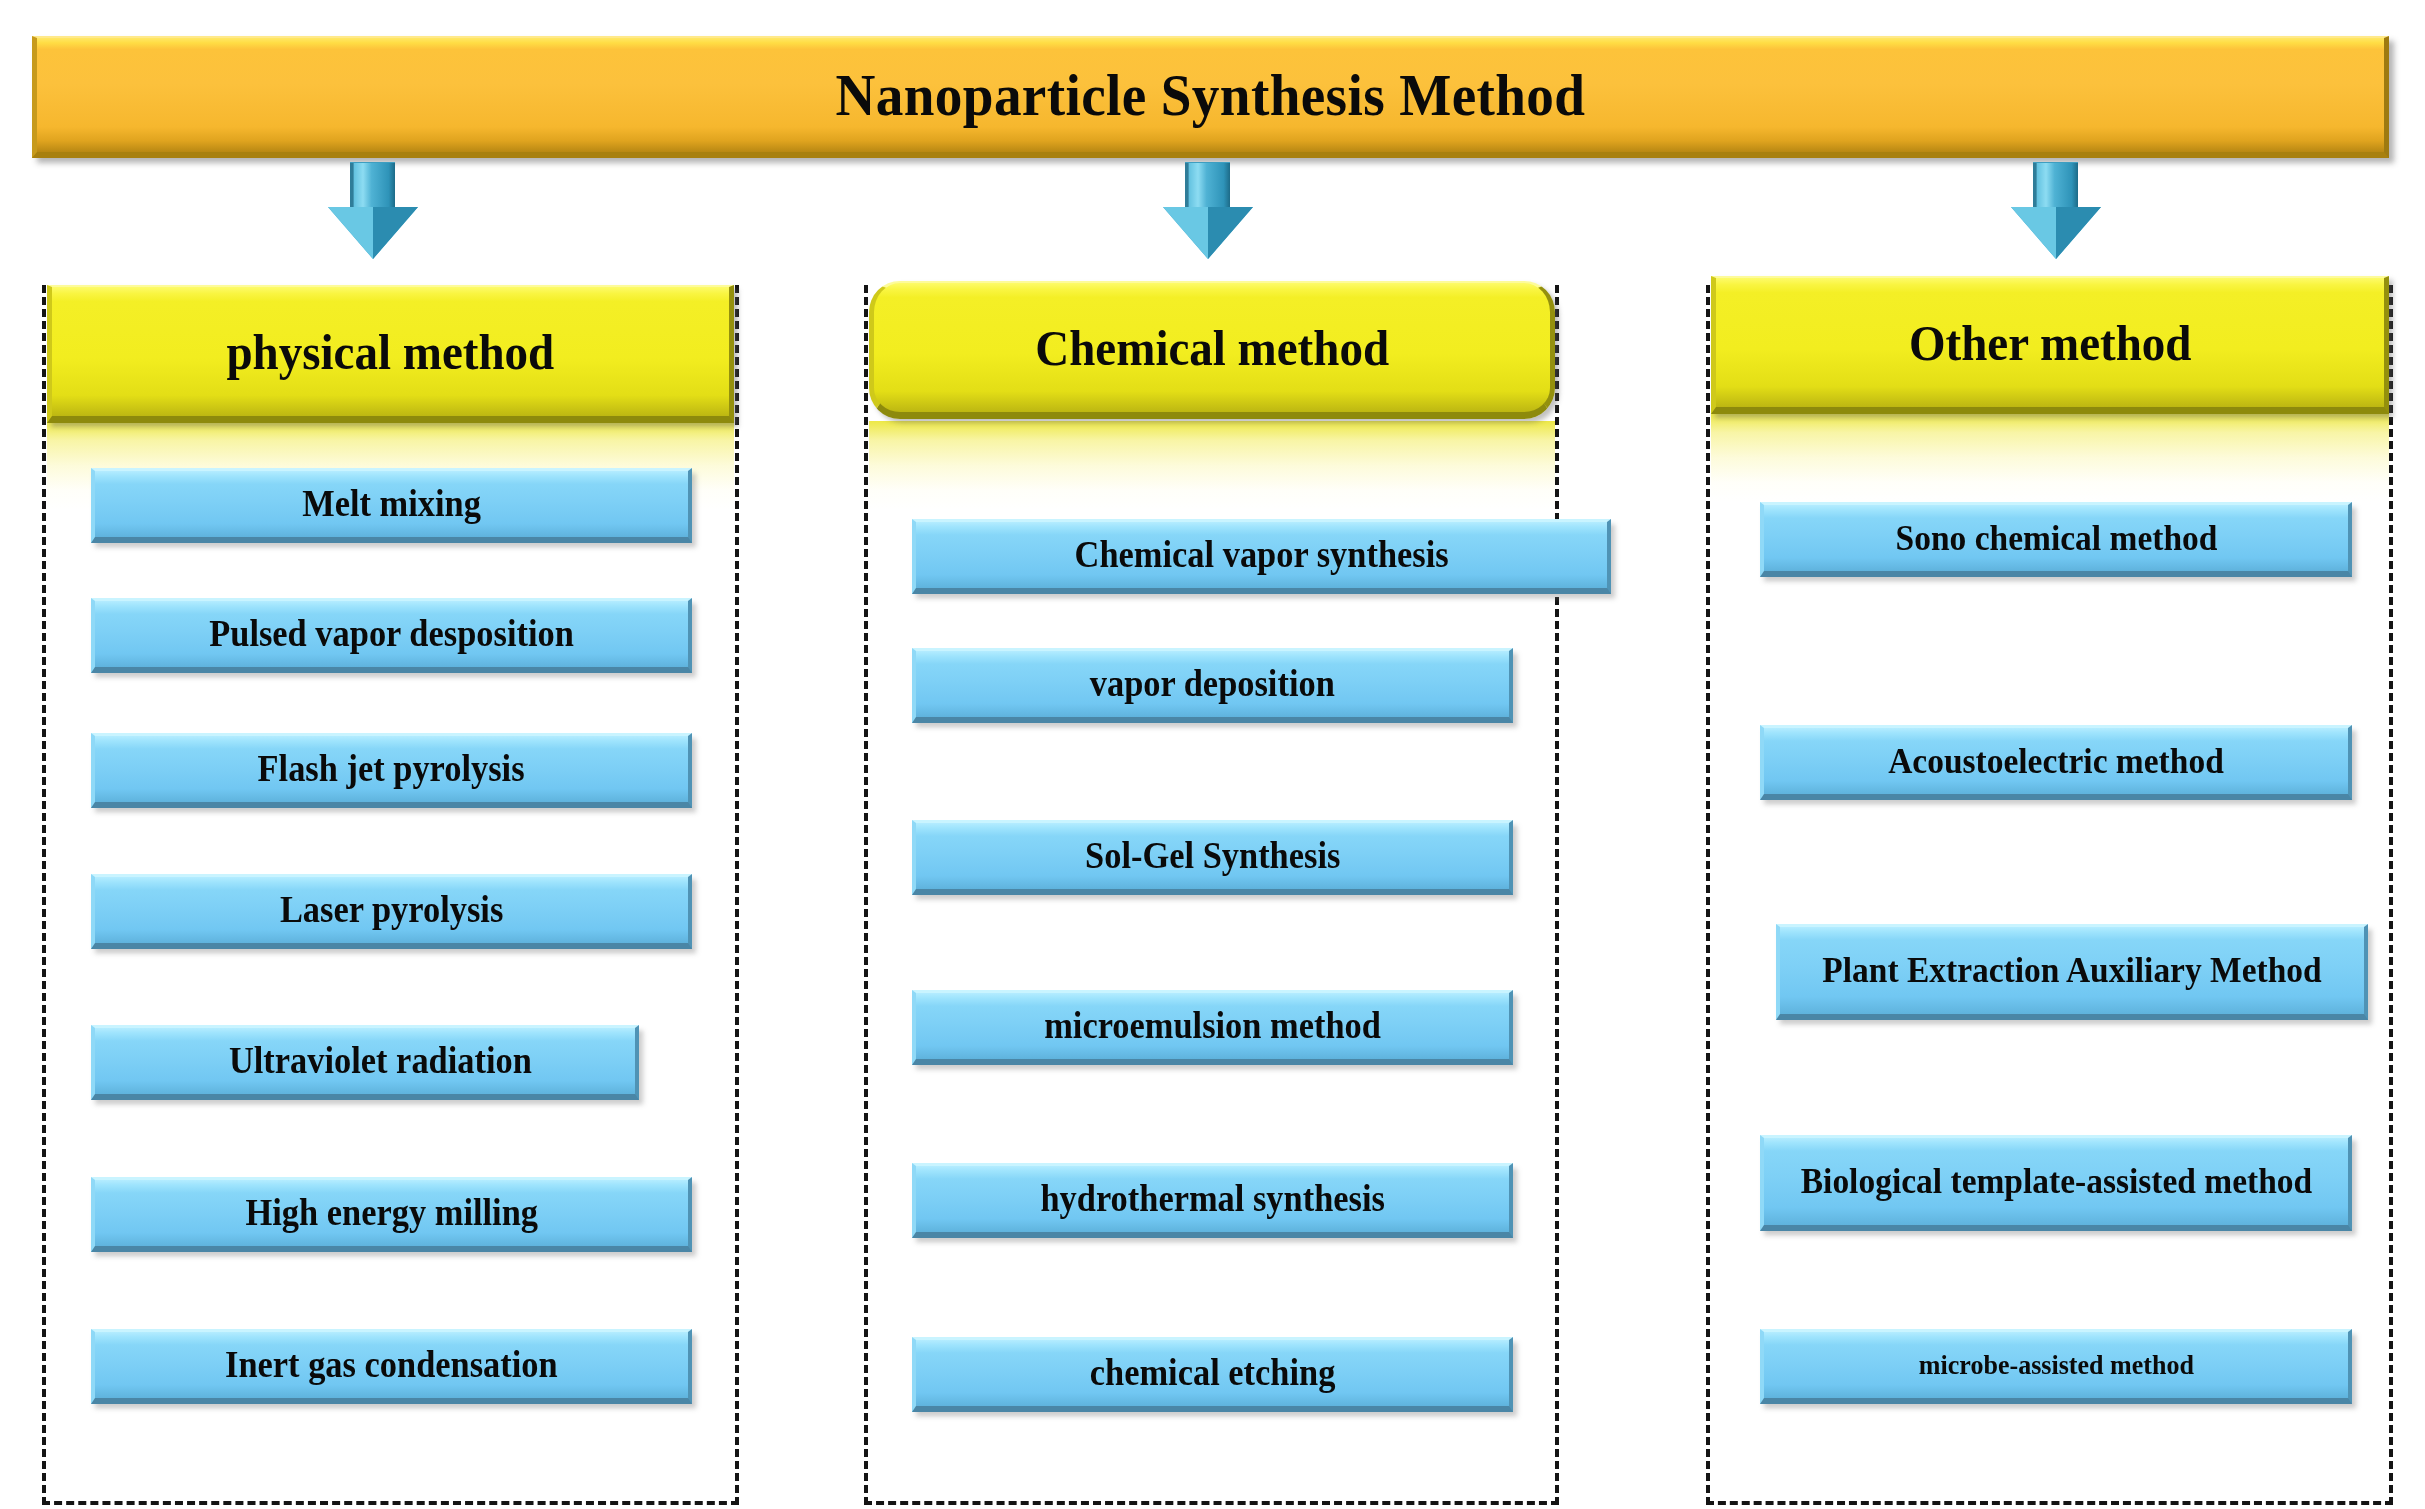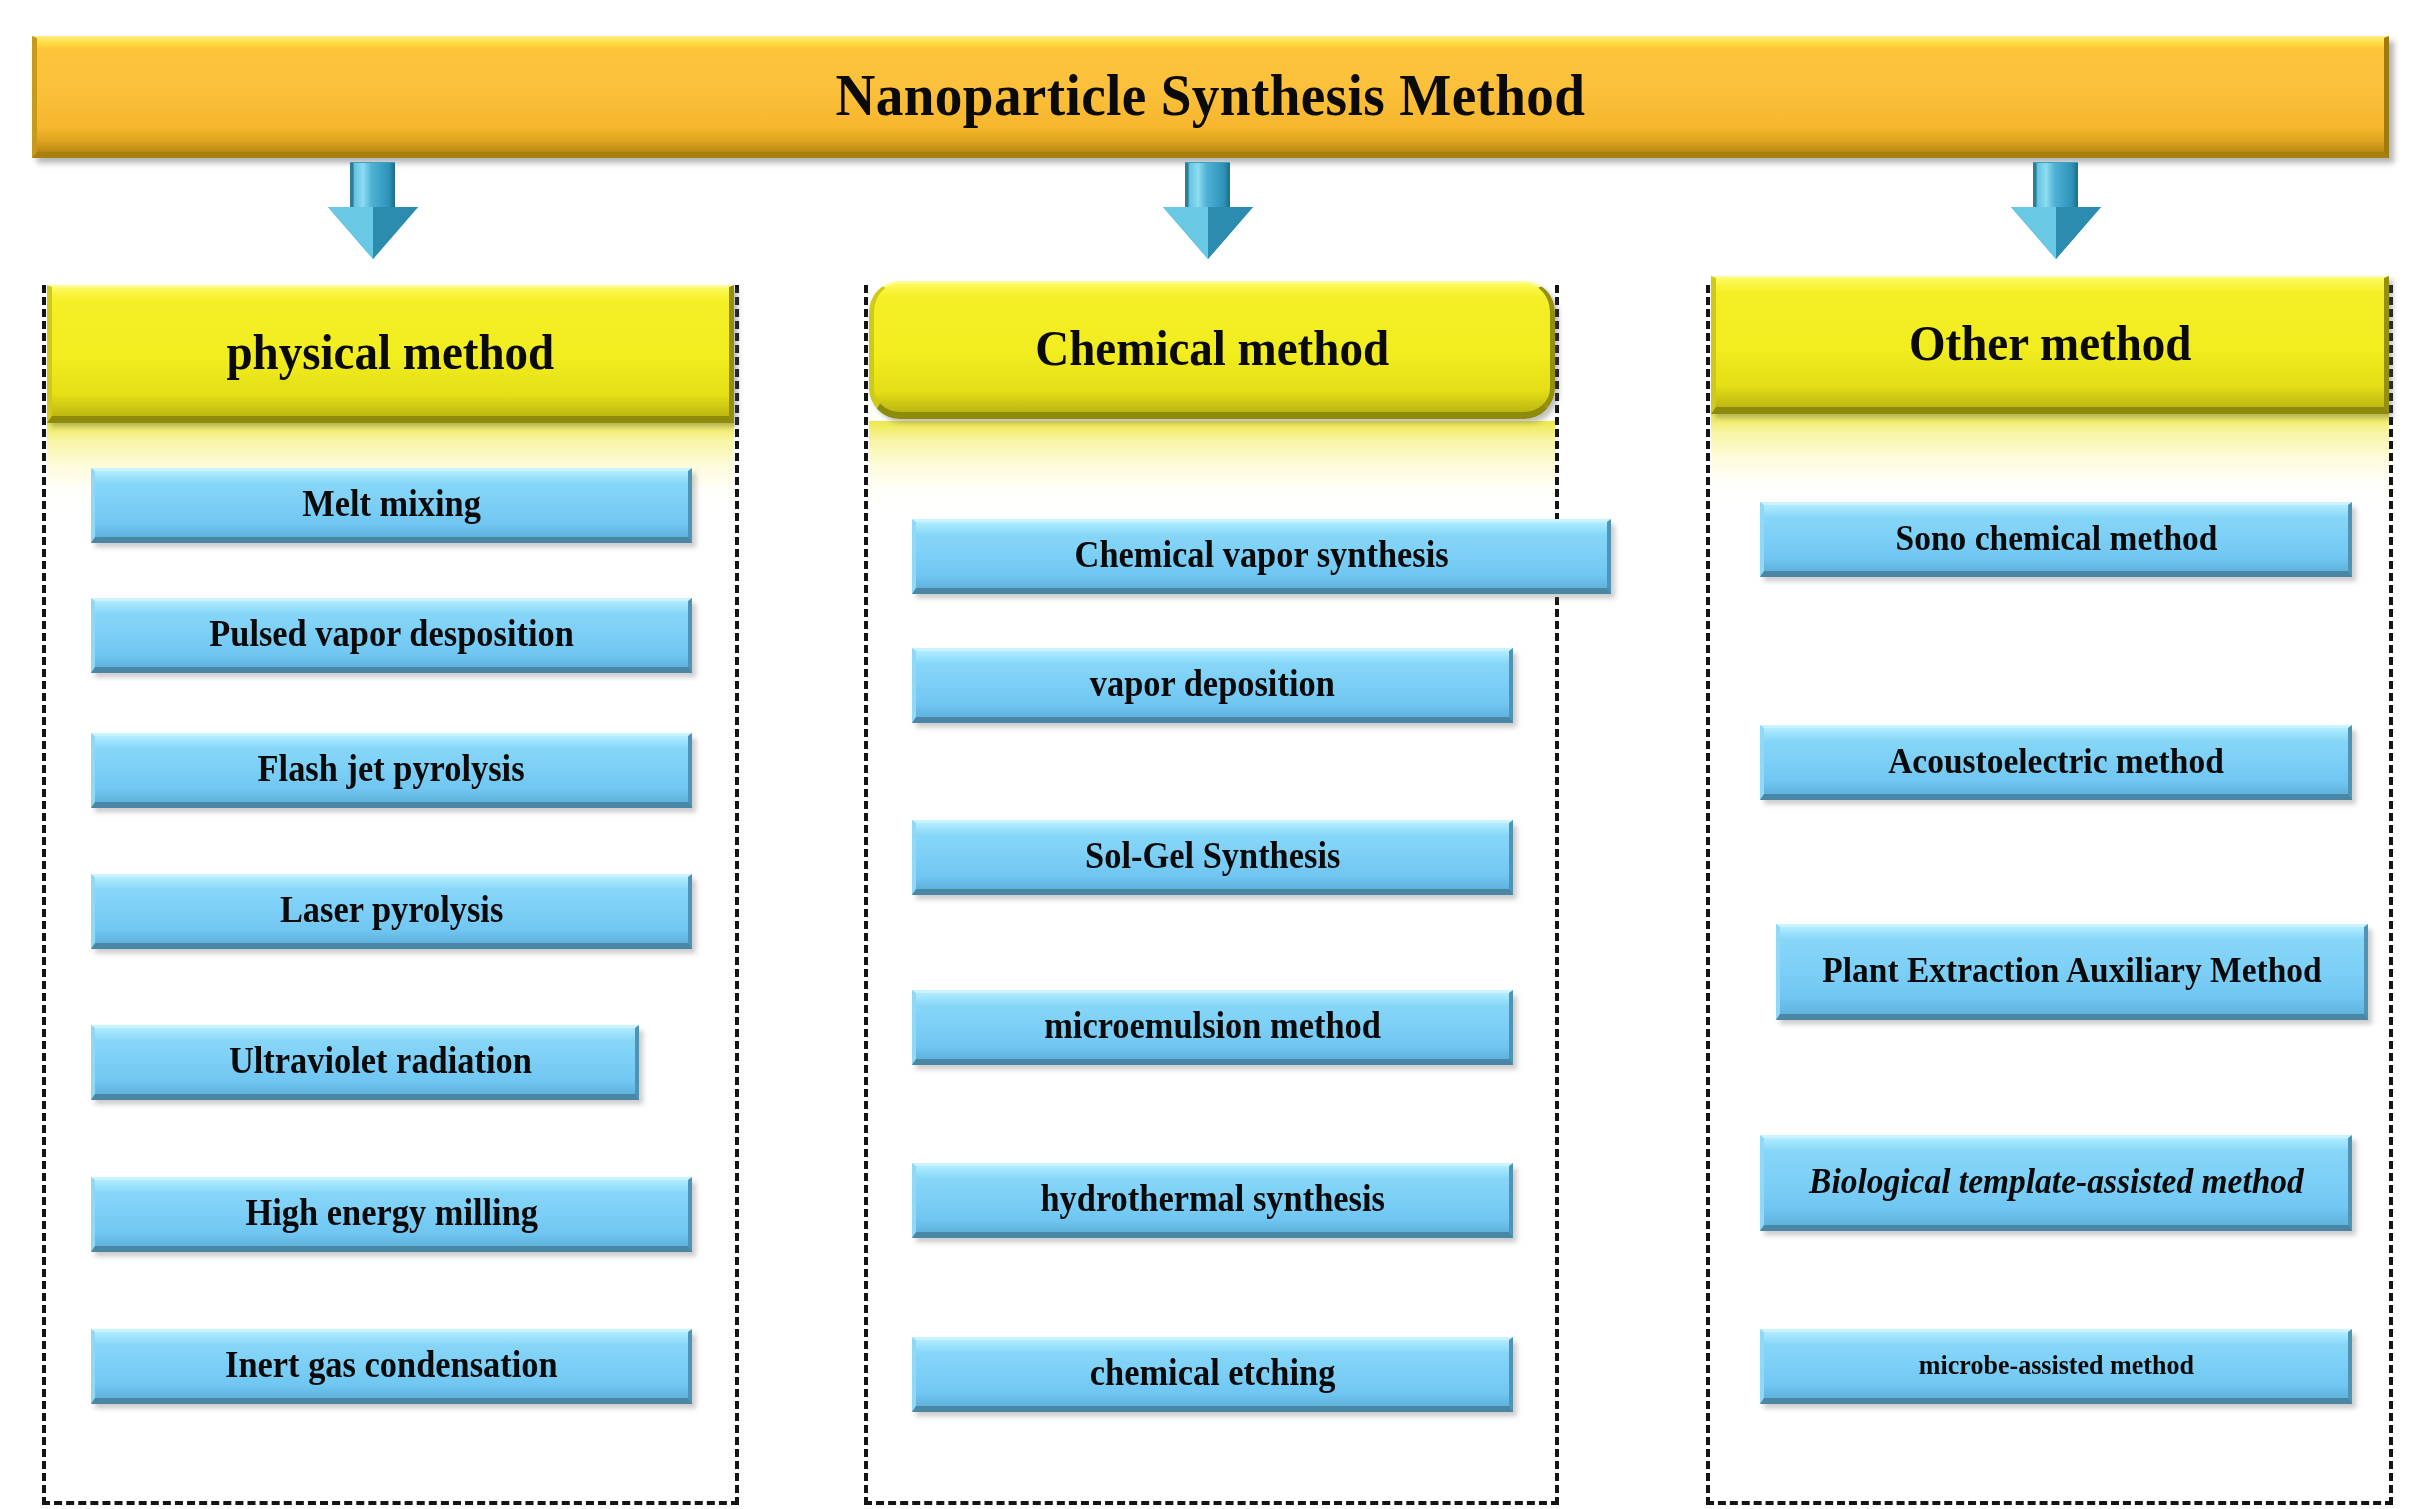--- a/index.html
+++ b/index.html
@@ -235,21 +235,21 @@
 
   <div class="item" style="left:1760px;top:502px;width:592px;height:75px;font-size:36px;">
     <span class="item-text">Sono chemical method</span>
   </div>
   <div class="item" style="left:1760px;top:725px;width:592px;height:75px;font-size:36px;">
     <span class="item-text">Acoustoelectric method</span>
   </div>
   <div class="item" style="left:1760px;top:924px;width:592px;height:96px;font-size:36px;margin-left:16px;">
     <span class="item-text">Plant Extraction Auxiliary Method</span>
   </div>
-  <div class="item" style="left:1760px;top:1135px;width:592px;height:96px;font-size:36px;font-style:italic;">
+  <div class="item" style="left:1760px;top:1135px;width:592px;height:96px;font-size:36px;">
     <span class="item-text">Biological template-assisted method</span>
   </div>
   <div class="item" style="left:1760px;top:1329px;width:592px;height:75px;font-size:28px;">
     <span class="item-text">microbe-assisted method</span>
   </div>
 
 </div>
 
 
 </body></html>

